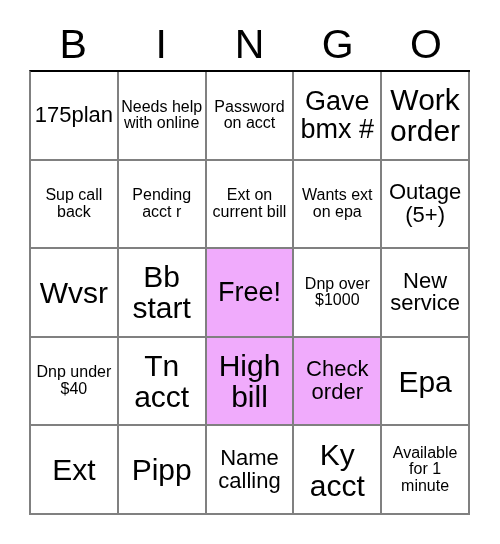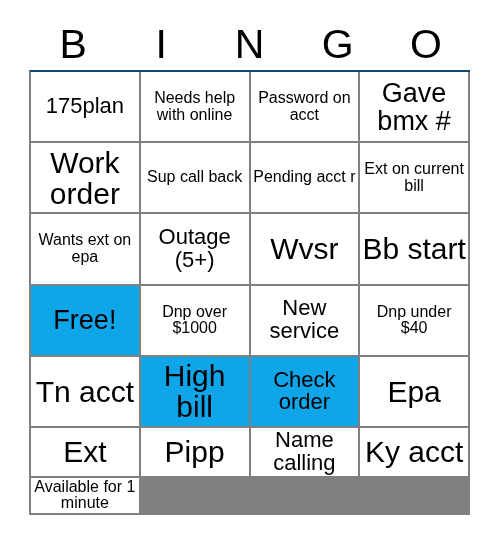--- a/index.html
+++ b/index.html
@@ -44,43 +44,43 @@
 
   
   #grid {
     position: absolute;
     left: 29px;
     top: 70px;
     width: 441px;
     height: 445px;
     box-sizing: border-box;
     display: grid;
-    grid-template-columns: repeat(4, 1fr);
+    grid-template-columns: repeat(5, 1fr);
     grid-template-rows: repeat(5, 1fr);
-    border-top: 2px solid #0c4a6e;
+    border-top: 2px solid #000000;
     border-left: 2px solid #808080;
     background: #808080;
     gap: 0;
   }
 
   .cell {
     position: relative;
     box-sizing: border-box;
     border-right: 2px solid #808080;
     border-bottom: 2px solid #808080;
     background: #ffffff;
     display: flex;
     align-items: center;
     justify-content: center;
     text-align: center;
     overflow: hidden;
     padding: 1px 2px;
   }
   .cell.marked {
-    background: #0ea5e9;
+    background: #f0abfc;
   }
   .cell-text {
     display: block;
     width: 100%;
     color: #000000;
     font-weight: 400;
     line-height: 1.04;
     word-wrap: break-word;
   }
 

